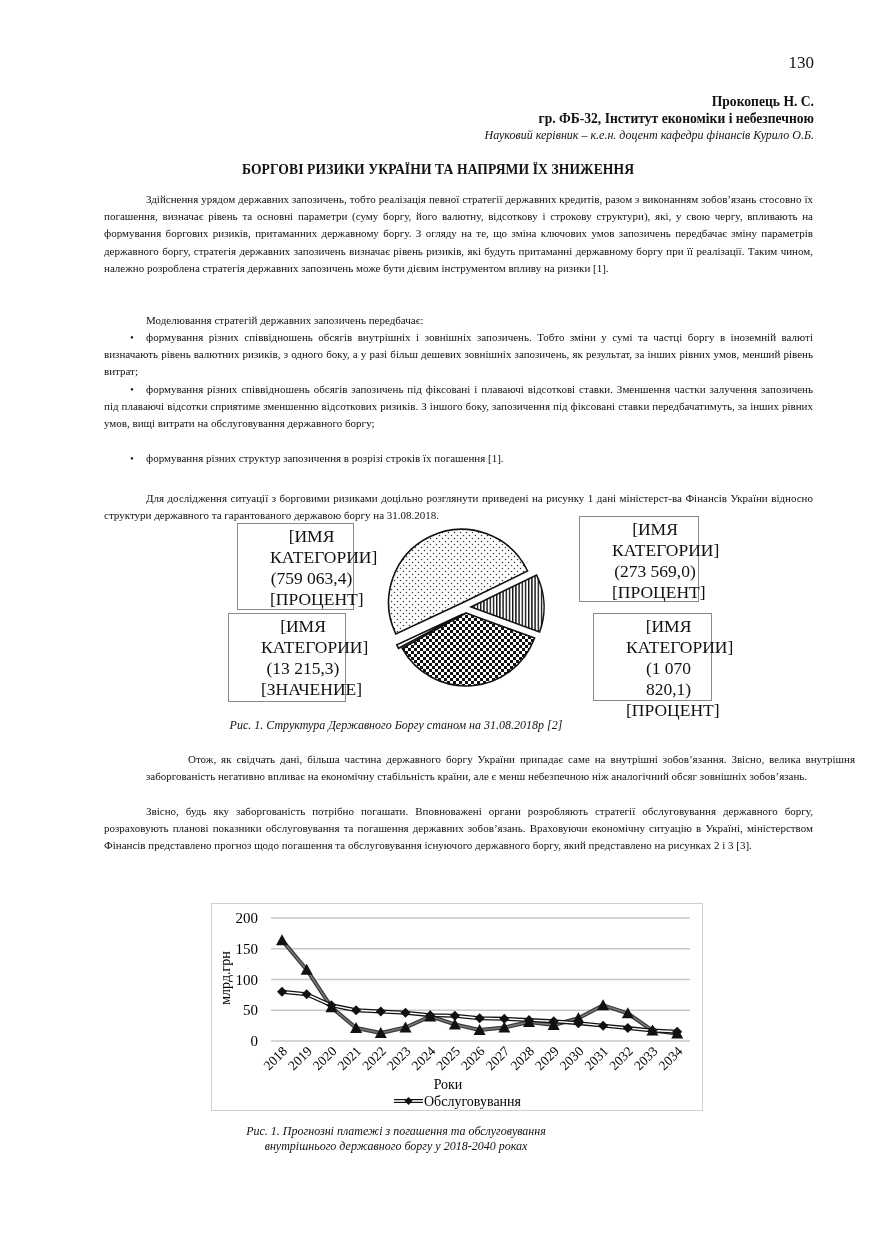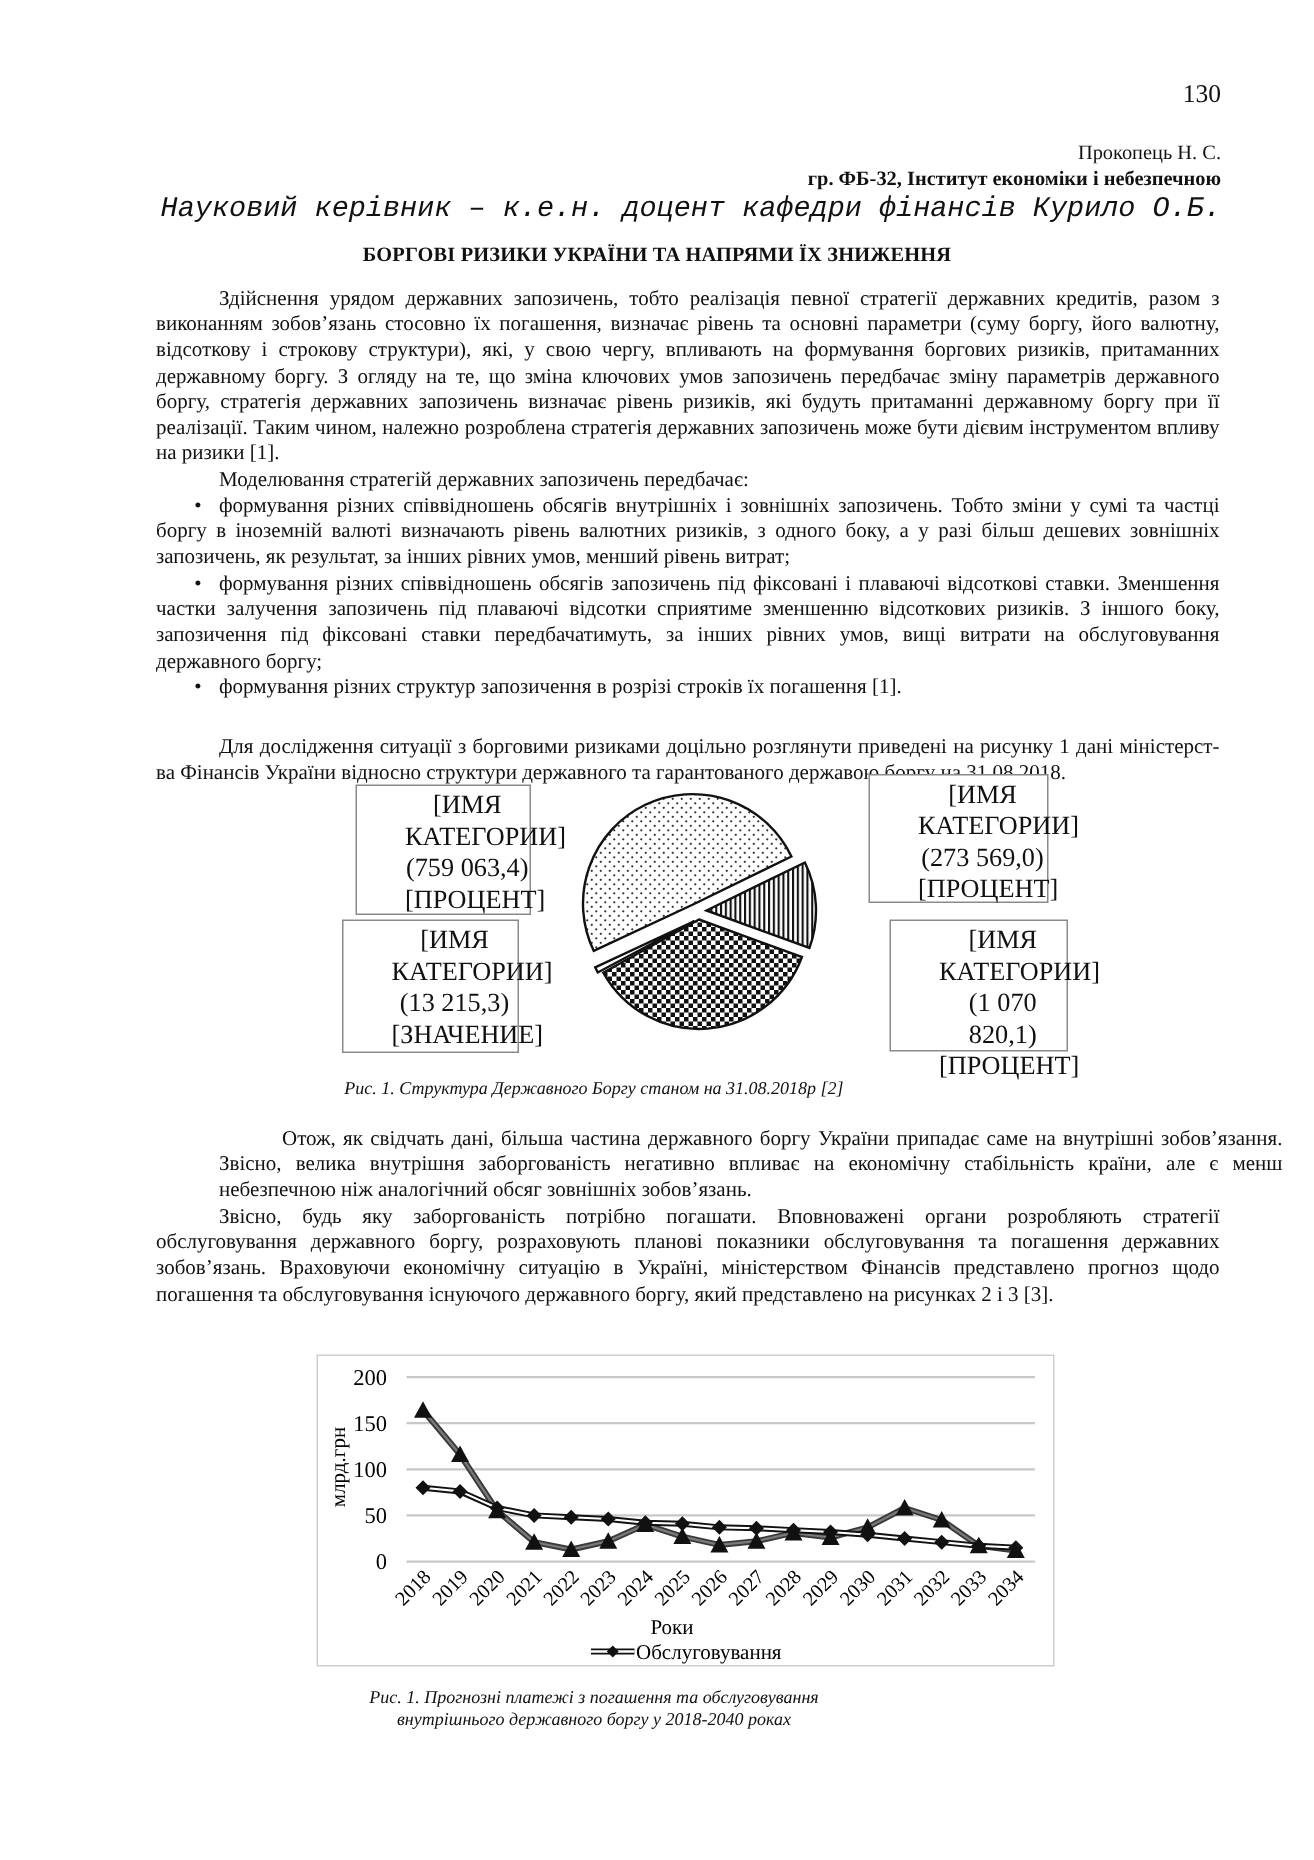--- a/index.html
+++ b/index.html
@@ -1,24 +1,24 @@
 <!DOCTYPE html>
 <html><head>
 <meta charset="utf-8">
 <style>
   html, body { margin: 0; padding: 0; background: #ffffff; }
   body { width: 876px; height: 1240px; position: relative; overflow: hidden;
          font-family: "Liberation Serif", "DejaVu Serif", serif; color: #111; }
   .abs { position: absolute; }
   .pagenum { right: 62px; top: 53px; font-size: 17px; }
-  .author { right: 62px; top: 94px; font-size: 13.6px; font-weight: normal; text-align: right; }
+  .author { right: 62px; top: 94px; font-size: 13.6px; font-weight: bold; text-align: right; }
   .group { right: 62px; top: 111px; font-size: 13.6px; font-weight: bold; text-align: right; }
-  .advisor { right: 62px; top: 128px; font-size: 19px; font-style: italic; text-align: right; font-family: Liberation Mono, monospace; }
+  .advisor { right: 62px; top: 128px; font-size: 12px; font-style: italic; text-align: right; }
   .title { left: 0; width: 876px; top: 162px; text-align: center; font-size: 13.6px; font-weight: bold; letter-spacing: 0.1px; }
-  .para { left: 104px; width: 709px; font-size: 14px; line-height: 17.2px; text-align: justify; }
+  .para { left: 104px; width: 709px; font-size: 11px; line-height: 17.2px; text-align: justify; }
   .para .ind { display: inline-block; width: 42px; }
   .bullet-ind { display: inline-block; width: 42px; }
   .caption { left: 0; width: 792px; text-align: center; font-size: 12px; font-style: italic; line-height: 15px; }
   .pie-label { position: absolute; border: 1.3px solid #8a8a8a; background: #fff; text-align: center;
                font-size: 17.5px; line-height: 21px; box-sizing: border-box; padding-top: 2px; padding-left: 32px; }
   .chart-frame { position: absolute; left: 211px; top: 903px; width: 492px; height: 208px;
                  border: 1.5px solid #cfcfcf; box-sizing: border-box; }
   svg text { font-family: "Liberation Serif", "DejaVu Serif", serif; }
 </style>
 </head>

